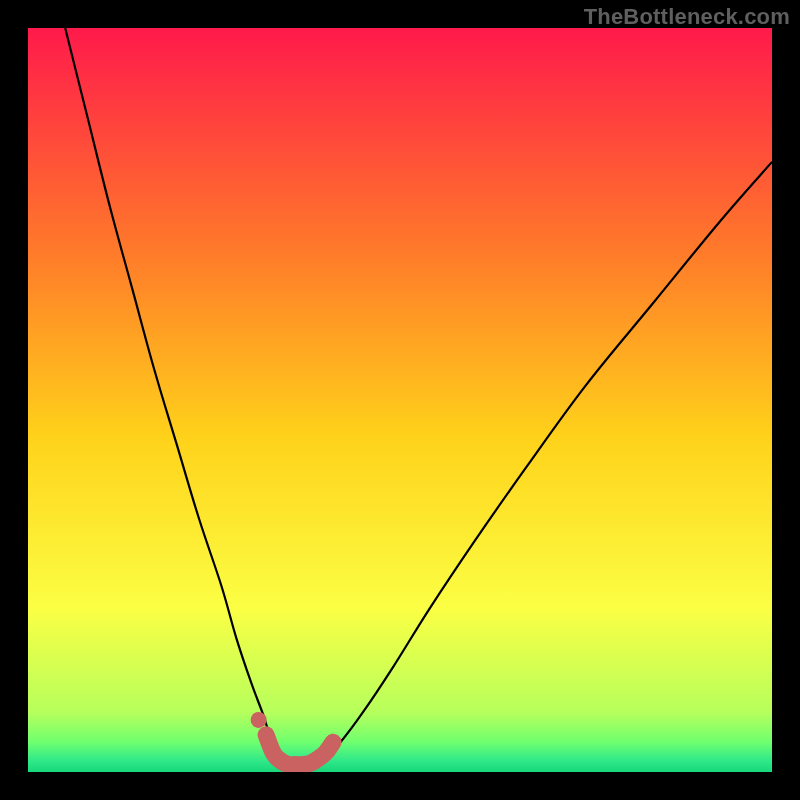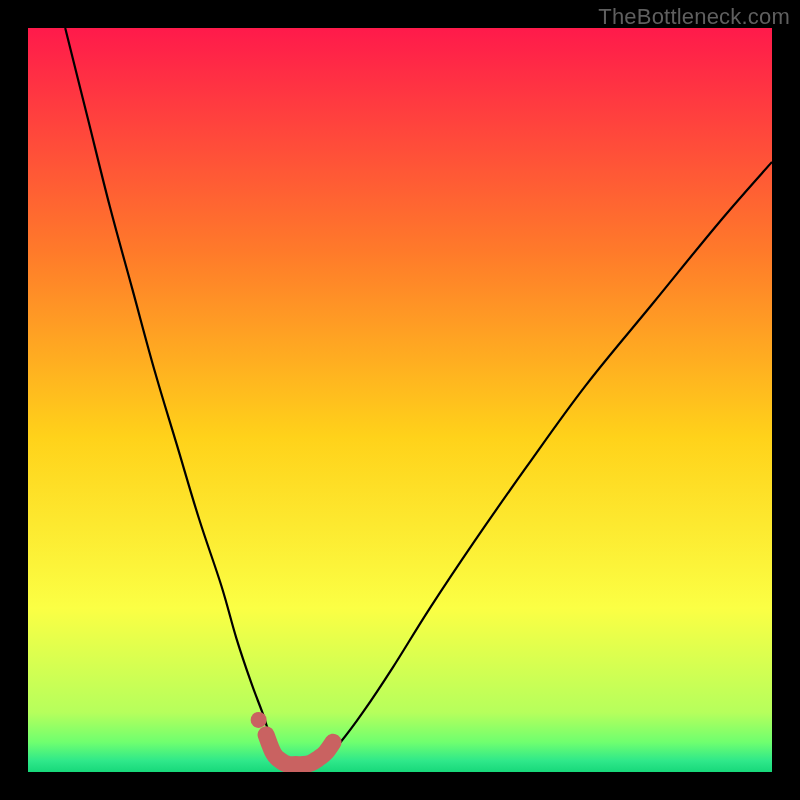--- a/index.html
+++ b/index.html
@@ -18,21 +18,21 @@
     width: 744px;
     height: 744px;
     overflow: hidden;
   }
   .watermark {
     position: absolute;
     top: 4px;
     right: 10px;
     color: #5f5f5f;
     font-size: 22px;
-    font-weight: 400;
+    font-weight: 700;
     letter-spacing: 0.2px;
     z-index: 10;
     margin-left: 24px;
   }
   svg { display: block; }
 </style>
 </head>
 <body>
 
 <div class="frame">

